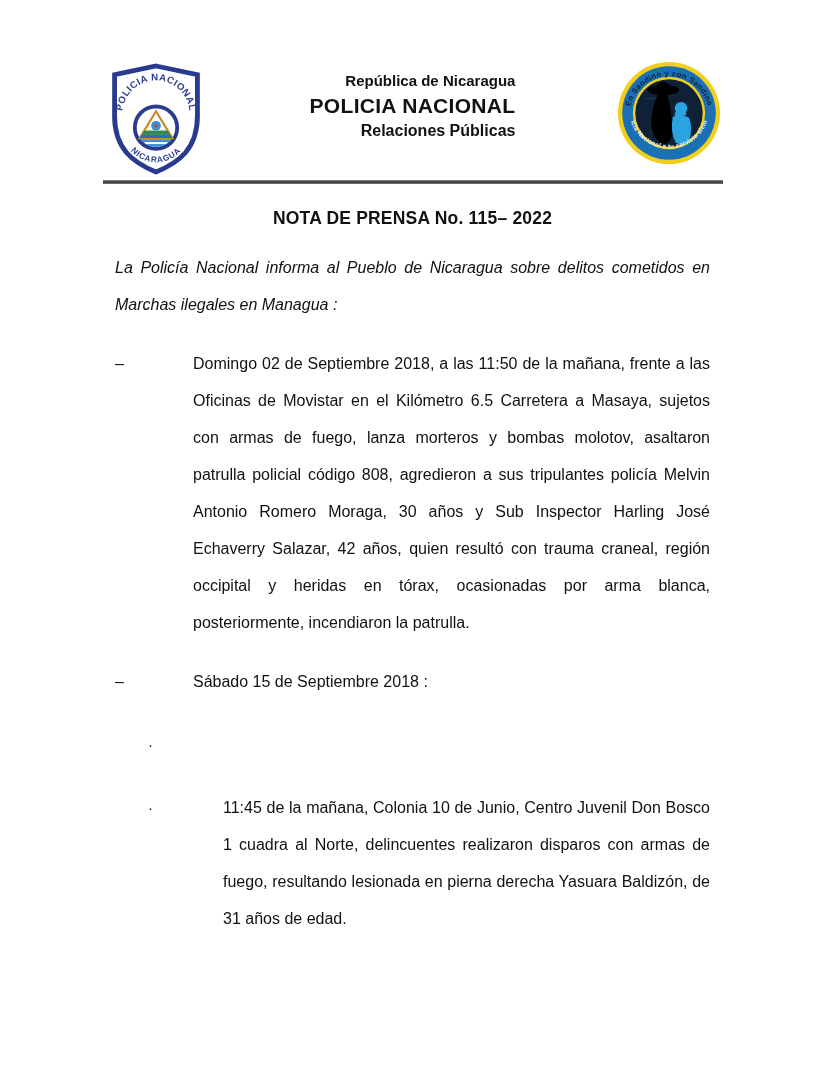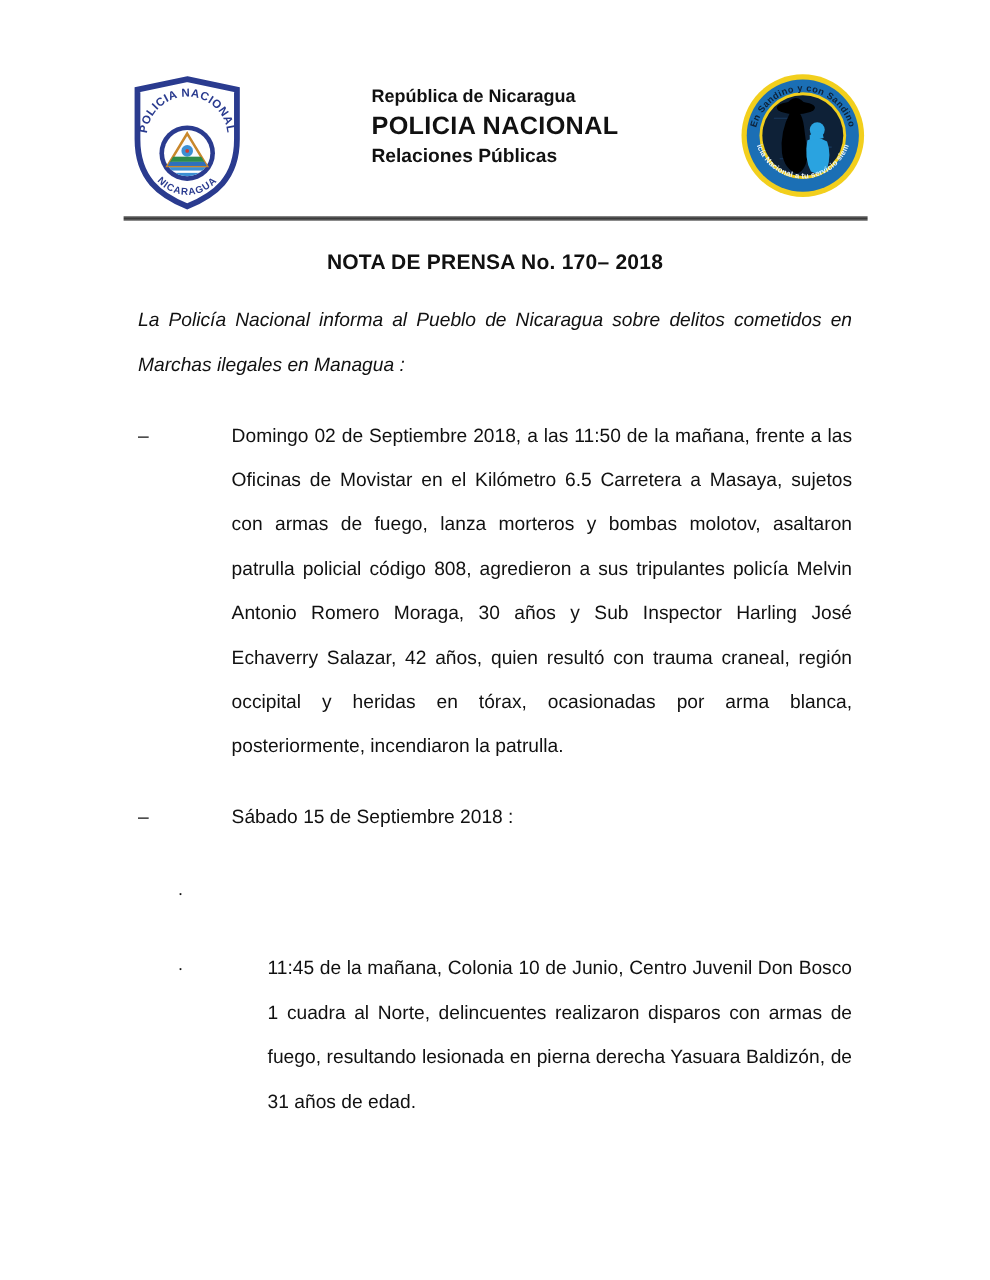--- a/index.html
+++ b/index.html
@@ -18,21 +18,21 @@
     width: 620px;
     margin: 0 auto;
     padding-top: 60px;
     display: flex;
     justify-content: space-between;
     align-items: flex-start;
   }
   .badge { flex: 0 0 auto; }
   .badge svg { display: block; }
   .header-center {
-    text-align: left;
+    text-align: right;
     padding-top: 10px;
     line-height: 1.4;
   }
   .header-line1 { font-weight: bold; font-size: 15px; }
   .header-line2 { font-weight: bold; font-size: 21px; letter-spacing: 0.3px; }
   .header-line3 { font-weight: bold; font-size: 16px; }
   .divider {
     width: 620px;
     margin: 2px auto 0;
     height: 4px;
@@ -137,21 +137,21 @@
         </text>
         <text font-size="6.6" font-weight="bold" fill="#eaf4fb" letter-spacing="0.2">
           <textPath href="#rbBottom" startOffset="50%" text-anchor="middle">"Policía Nacional a tu servicio siempre"</textPath>
         </text>
       </svg>
     </div>
   </div>
 
   <div class="divider"></div>
 
-  <div class="doc-title">NOTA DE PRENSA No. 170– 2018</div>
+  <div class="doc-title">NOTA DE PRENSA No. 115– 2022</div>
 
   <div class="body-block">
     <p class="intro" style="margin:20px 0 0 0;font-style:italic;">La Policía Nacional informa al Pueblo de Nicaragua sobre delitos cometidos en Marchas ilegales en Managua :</p>
     <div>
         <div class="item">
           <span class="marker">–</span>
           <div class="item-text">Domingo 02 de Septiembre 2018, a las 11:50 de la mañana, frente a las Oficinas de Movistar en el Kilómetro 6.5 Carretera a Masaya, sujetos con armas de fuego, lanza morteros y bombas molotov, asaltaron patrulla policial código 808, agredieron a sus tripulantes policía Melvin Antonio Romero Moraga, 30 años y Sub Inspector Harling José Echaverry Salazar, 42 años, quien resultó con trauma craneal, región occipital y heridas en tórax, ocasionadas por arma blanca, posteriormente, incendiaron la patrulla.</div>
         </div>
         <div class="item">
           <span class="marker">–</span>

